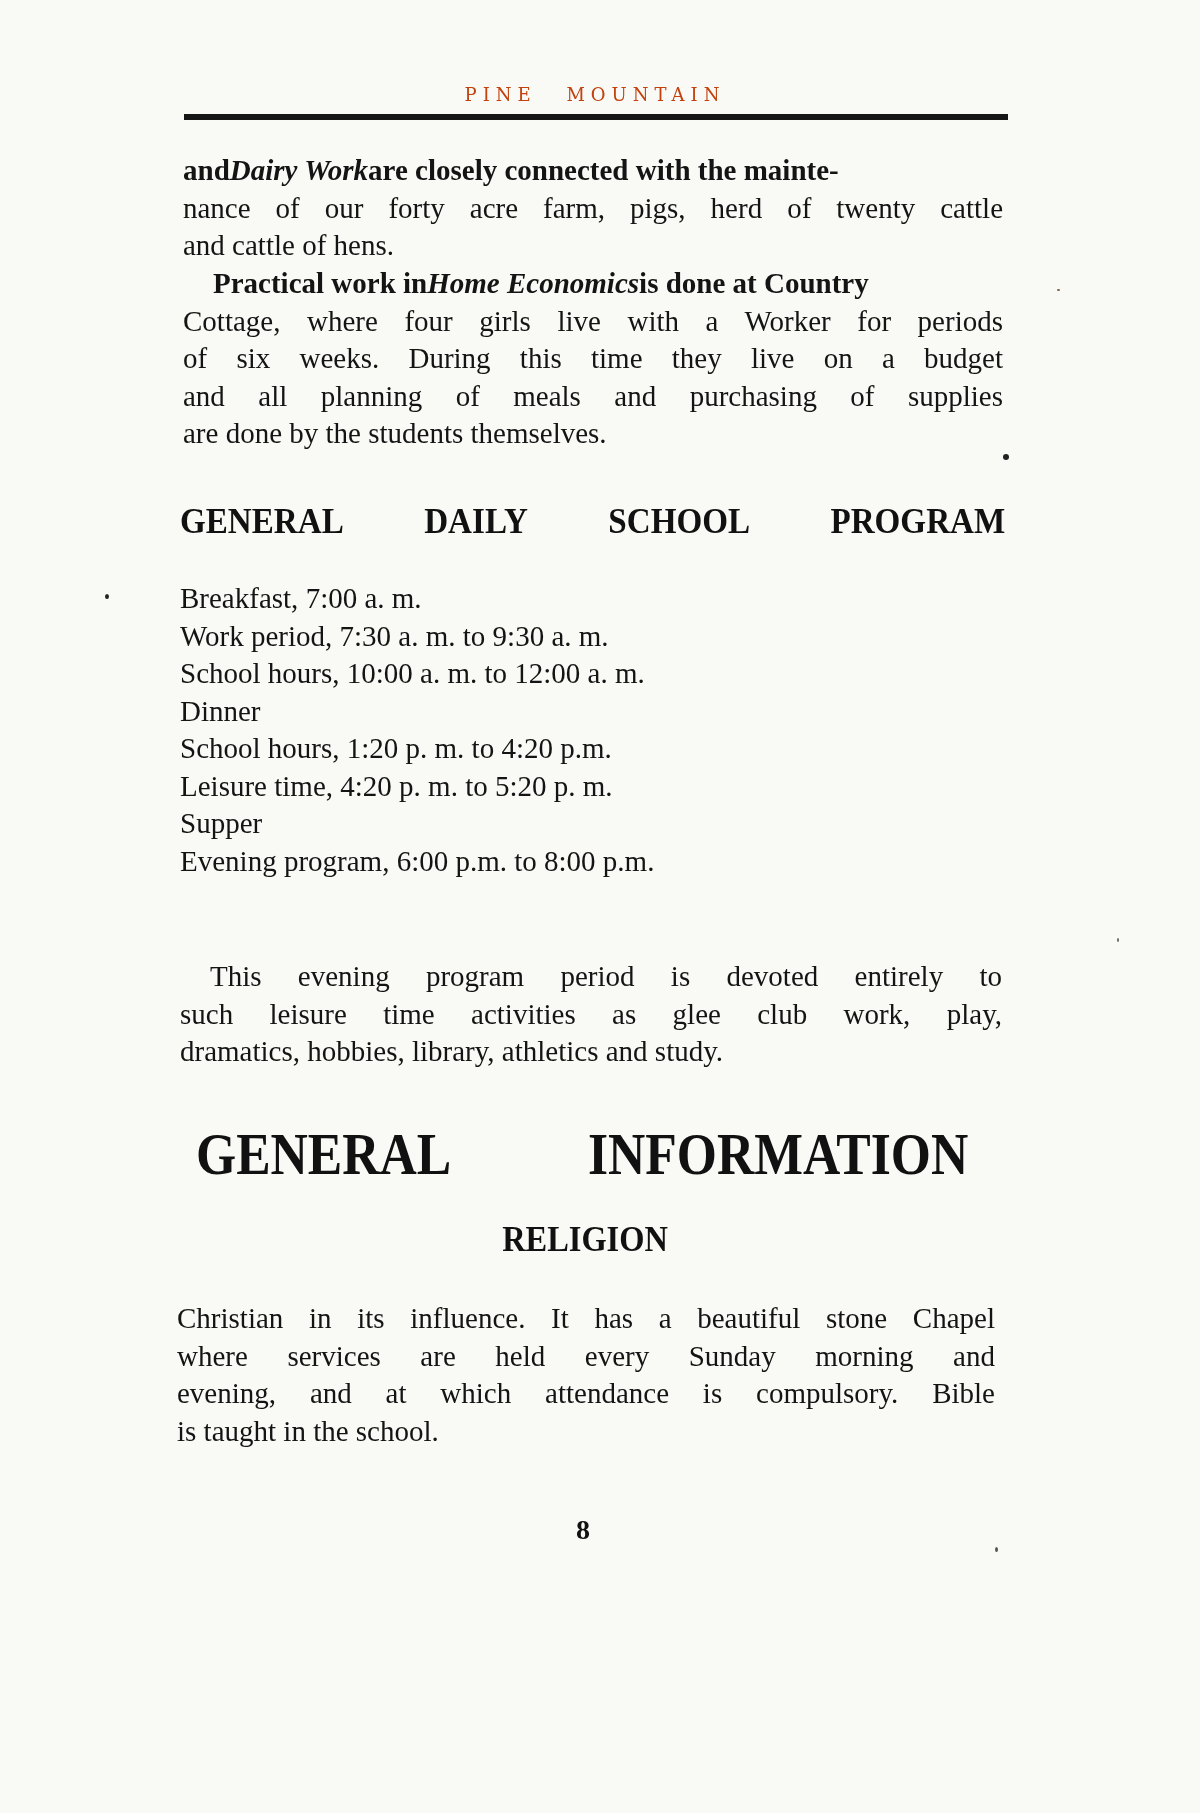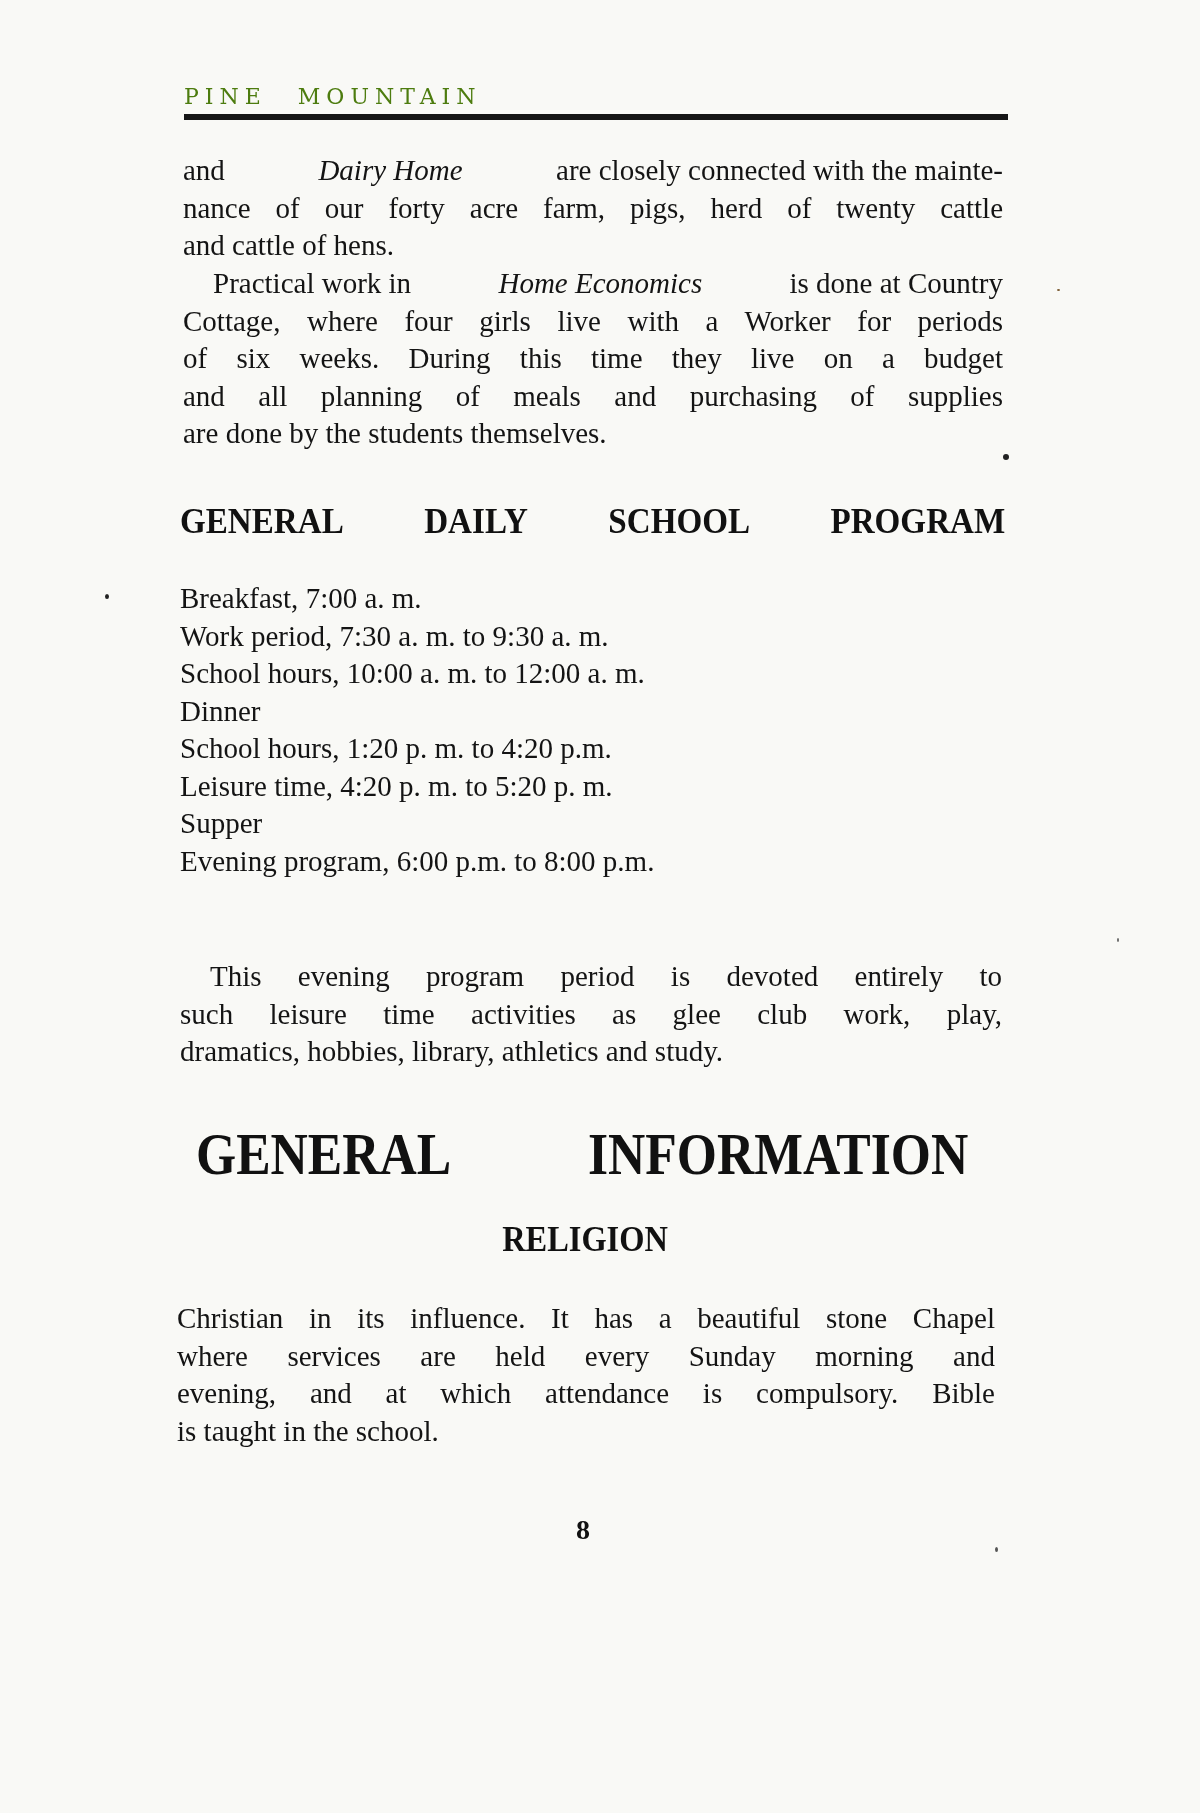--- a/index.html
+++ b/index.html
@@ -19,25 +19,26 @@
       position: absolute;
       left: 0; top: 0;
       width: 1200px;
       height: 1813px;
     }
     .running-head {
       position: absolute;
       left: 184px;
       width: 822px;
       top: 84px;
+      text-align: center;
       font-family: "DejaVu Serif", serif;
-      font-size: 22px;
+      font-size: 18px;
       letter-spacing: 6px;
       font-weight: normal;
-      color: #4d7c0f;
+      color: #c2410c;
       word-spacing: 18px;
     }
     .head-rule {
       position: absolute;
       left: 184px;
       top: 114px;
       width: 824px;
       height: 6px;
       background: #161616;
     }
@@ -55,22 +56,23 @@
       display: block;
       text-align: justify;
       text-align-last: justify;
       white-space: nowrap;
     }
     .line.last {
       text-align-last: left;
     }
     .justified-line {
       display: flex;
-      justify-content: space-between;
+      justify-content: flex-start;
       white-space: nowrap;
+      font-weight: bold;
     }
     em {
       font-style: italic;
     }
     .section-heading {
       position: absolute;
       left: 180px;
       width: 825px;
       display: flex;
       justify-content: space-between;
@@ -143,21 +145,21 @@
 
   <div class="running-head">
     <span>PINE</span>
     <span>MOUNTAIN</span>
   </div>
   <div class="head-rule"></div>
 
   <div class="body-text" style="top:152px;">
     <div class="justified-line">
       <span>and</span>
-      <em>Dairy Home</em>
+      <em>Dairy Work</em>
       <span>are closely connected with the mainte-</span>
     </div>
     <span class="line">nance of our forty acre farm, pigs, herd of twenty cattle</span>
     <span class="line last">and cattle of hens.</span>
   </div>
 
   <div class="body-text" style="top:265px;">
     <div class="justified-line" style="padding-left:30px;">
       <span>Practical work in</span>
       <em>Home Economics</em>

